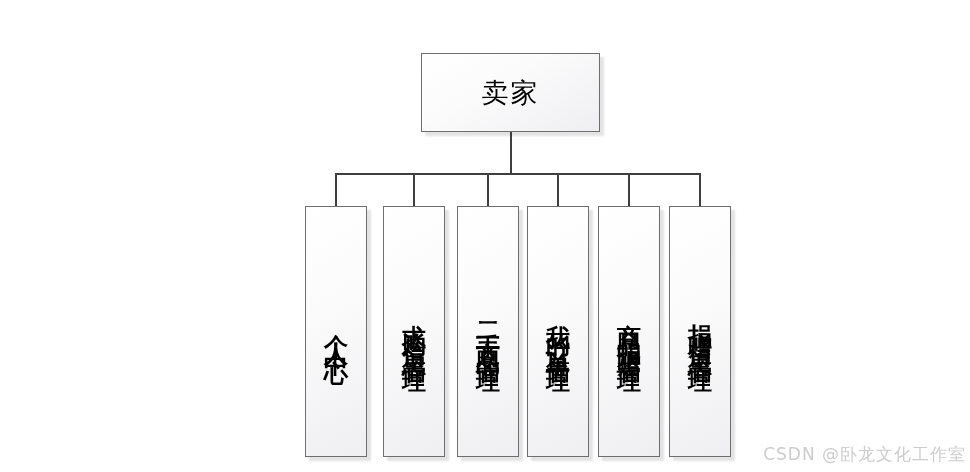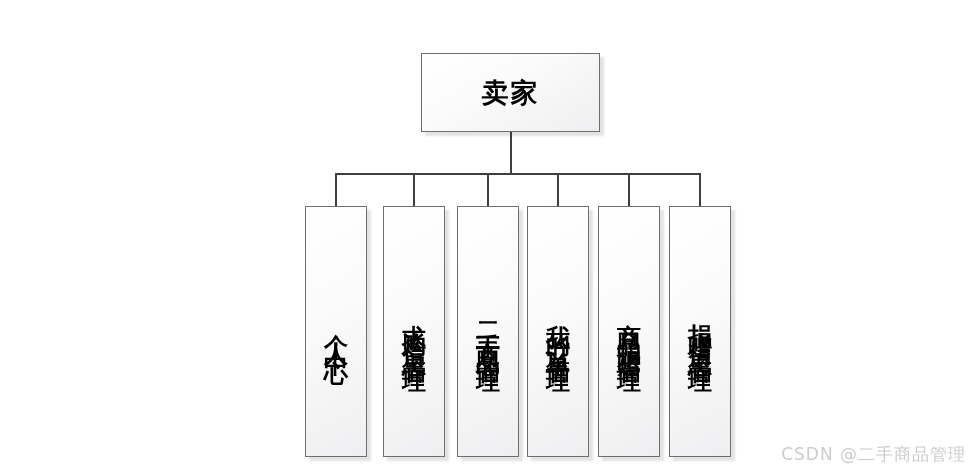--- a/index.html
+++ b/index.html
@@ -27,21 +27,21 @@
     color: #000000;
   }
   .node.root {
     left: 421px;
     top: 53px;
     width: 179px;
     height: 79px;
   }
   .root-label {
     font-size: 27px;
-    font-weight: bold;
+    font-weight: normal;
     letter-spacing: 2px;
     white-space: nowrap;
   }
   .node.child {
     top: 206px;
     width: 62px;
     height: 251px;
   }
   .child-label {
     writing-mode: vertical-lr;
@@ -114,15 +114,15 @@
   <div class="node child" style="left:527px">
     <span class="child-label">我的订单管理</span>
   </div>
   <div class="node child" style="left:598px">
     <span class="child-label">商品捐赠管理</span>
   </div>
   <div class="node child" style="left:669px">
     <span class="child-label">捐赠信息管理</span>
   </div>
 
-  <div class="watermark">CSDN @二手商品管理</div>
+  <div class="watermark">CSDN @卧龙文化工作室</div>
 
 </div>
 
 </body></html>

